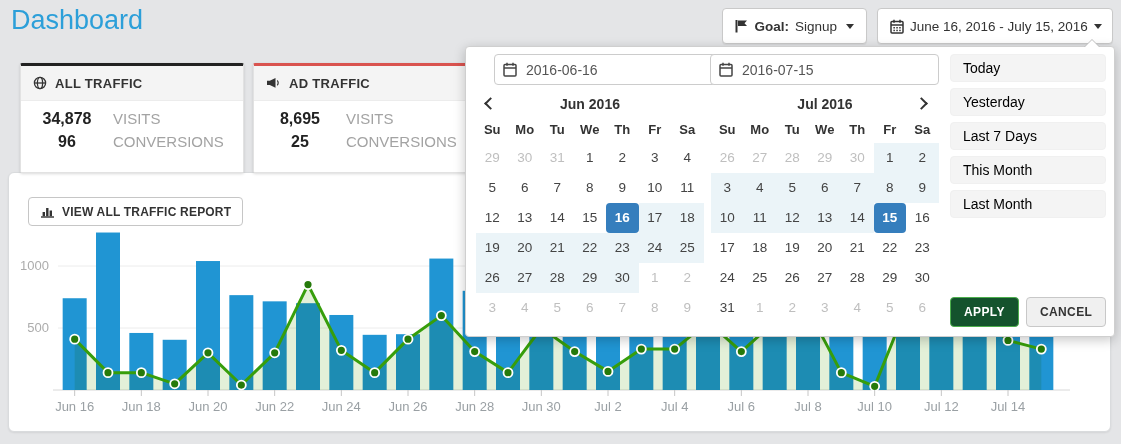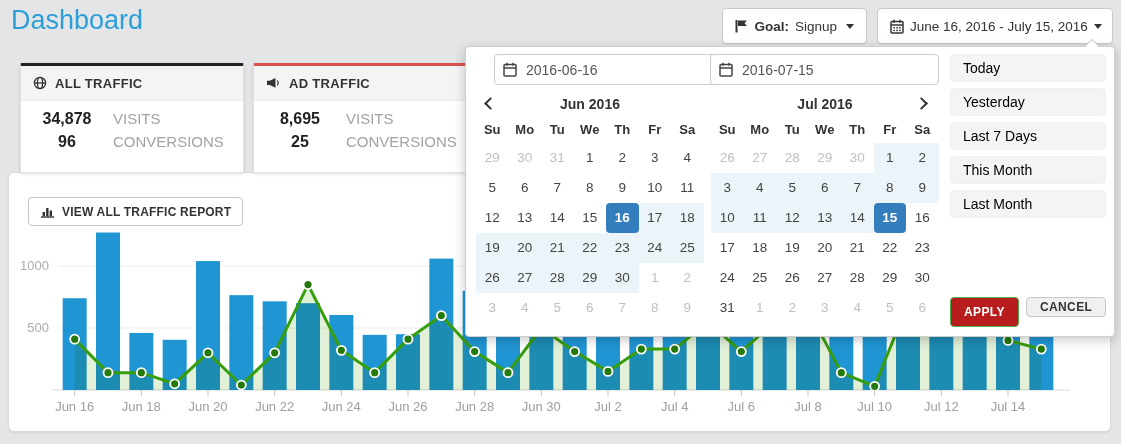--- a/index.html
+++ b/index.html
@@ -74,24 +74,24 @@
   .day.off{color:#bfbfbf;}
   .day.range{background:#ebf4f8;}
   .day.active{background:#357ebd;color:#fff;border-radius:4px;font-weight:bold;}
 
   .ranges{position:absolute;left:484px;top:7px;width:156px;}
   .range-item{height:28px;line-height:26px;background:#f4f4f4;border:1px solid #f0f0f0;
               border-radius:4px;margin-bottom:6px;padding-left:12px;font-size:14px;color:#000000;
               cursor:pointer;box-sizing:border-box;}
   .range-item.active{background:#1087d2;border-color:#1087d2;color:#fff;}
   .dp-actions{position:absolute;left:484px;top:250px;display:flex;gap:7px;}
-  .btn-apply{height:30px;padding:0 13px;background:#b91c1c;border:1px solid #4cae4c;border-radius:4px;
+  .btn-apply{height:30px;padding:0 13px;background:#14532d;border:1px solid #4cae4c;border-radius:4px;
              color:#fff;font-weight:bold;font-size:12px;letter-spacing:.4px;cursor:pointer;
              font-family:inherit;}
-  .btn-cancel{height:20px;padding:0 13px;background:#f0f0f0;border:1px solid #c8c8c8;border-radius:4px;
+  .btn-cancel{height:30px;padding:0 13px;background:#f0f0f0;border:1px solid #c8c8c8;border-radius:4px;
               color:#333;font-weight:bold;font-size:12px;letter-spacing:.4px;cursor:pointer;
               font-family:inherit;}
 </style>
 </head>
 <body>
 
 <div class="stage">
 
   <div class="page-title">Dashboard</div>
 

